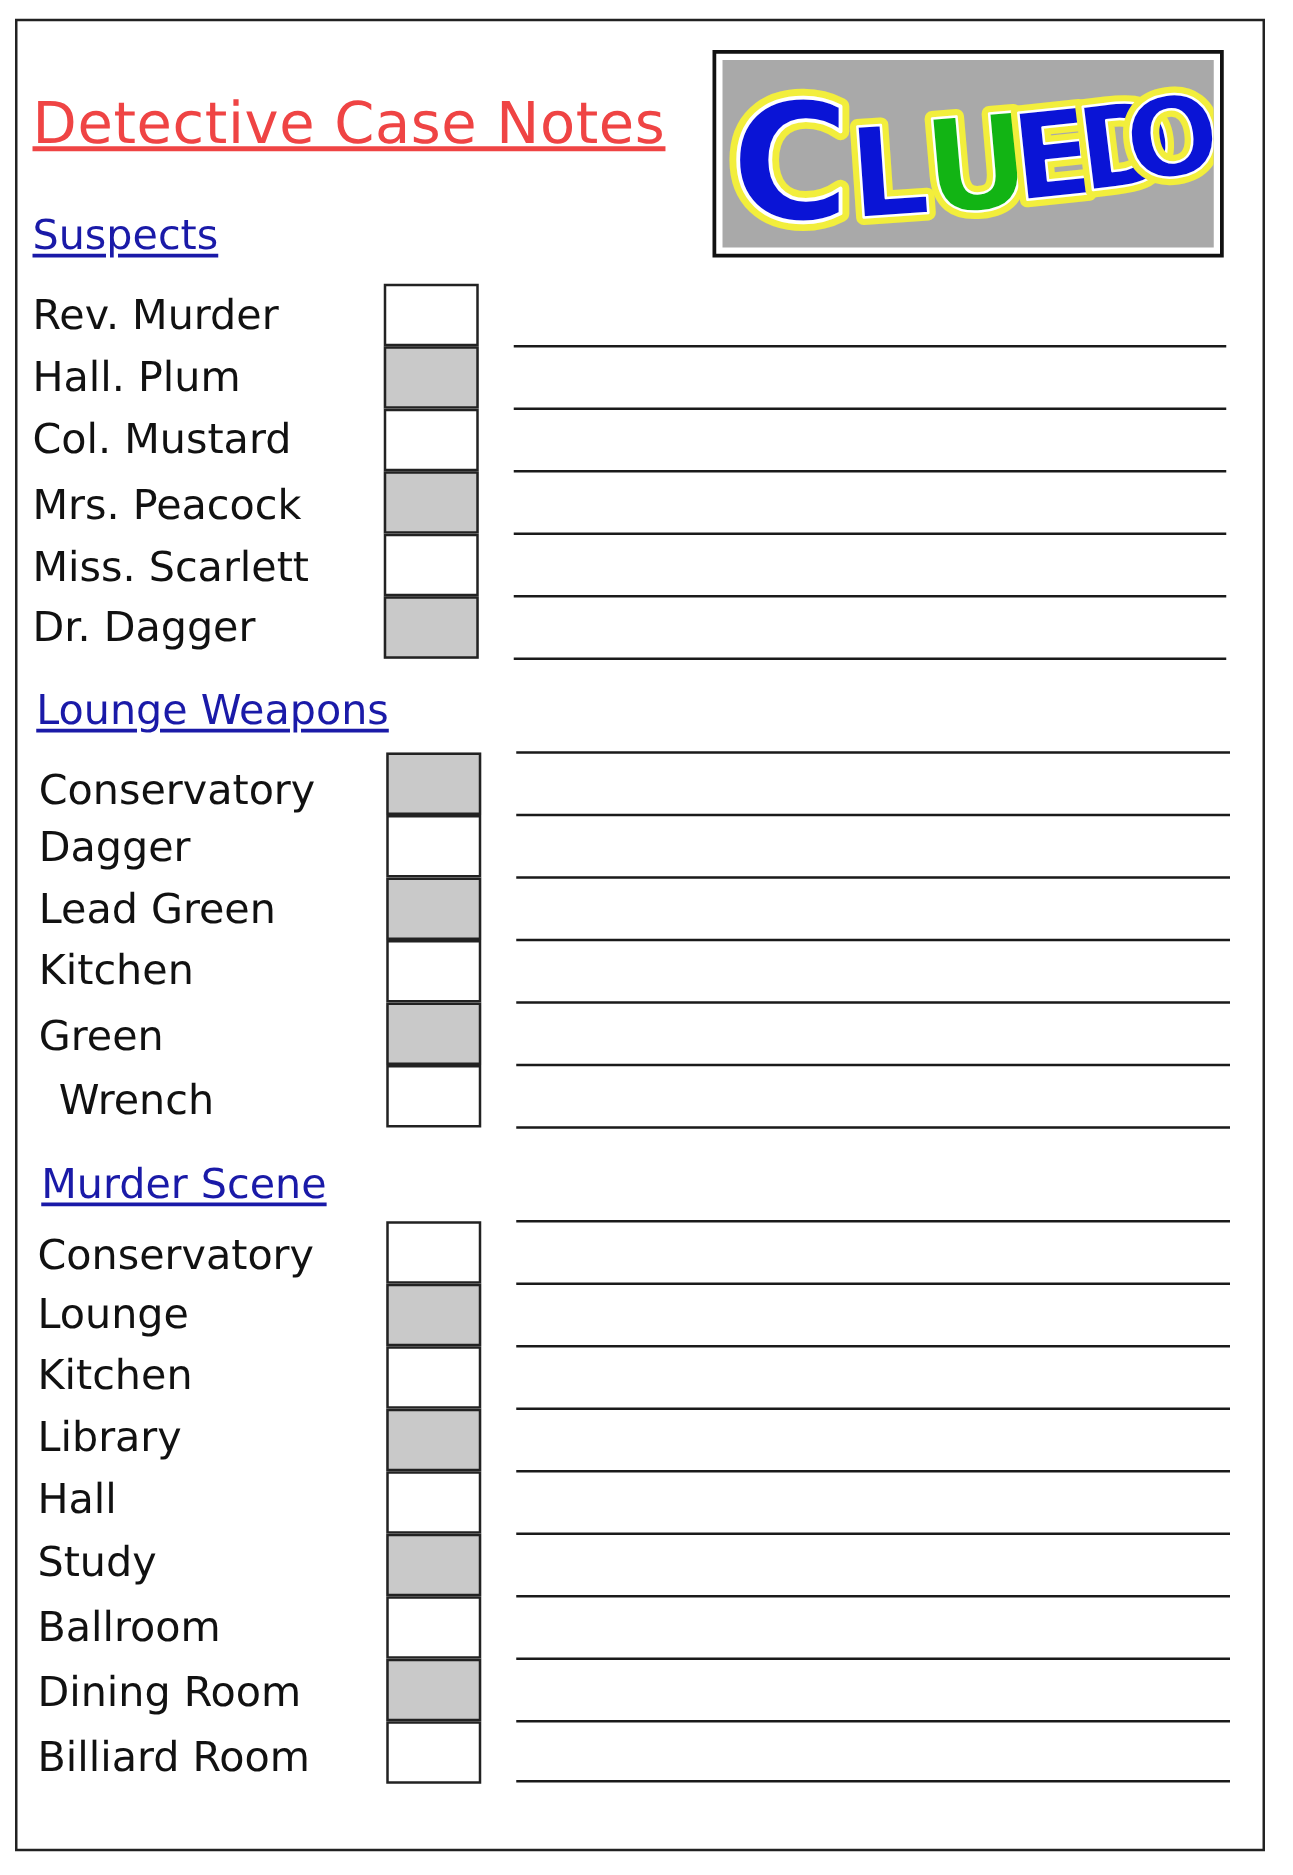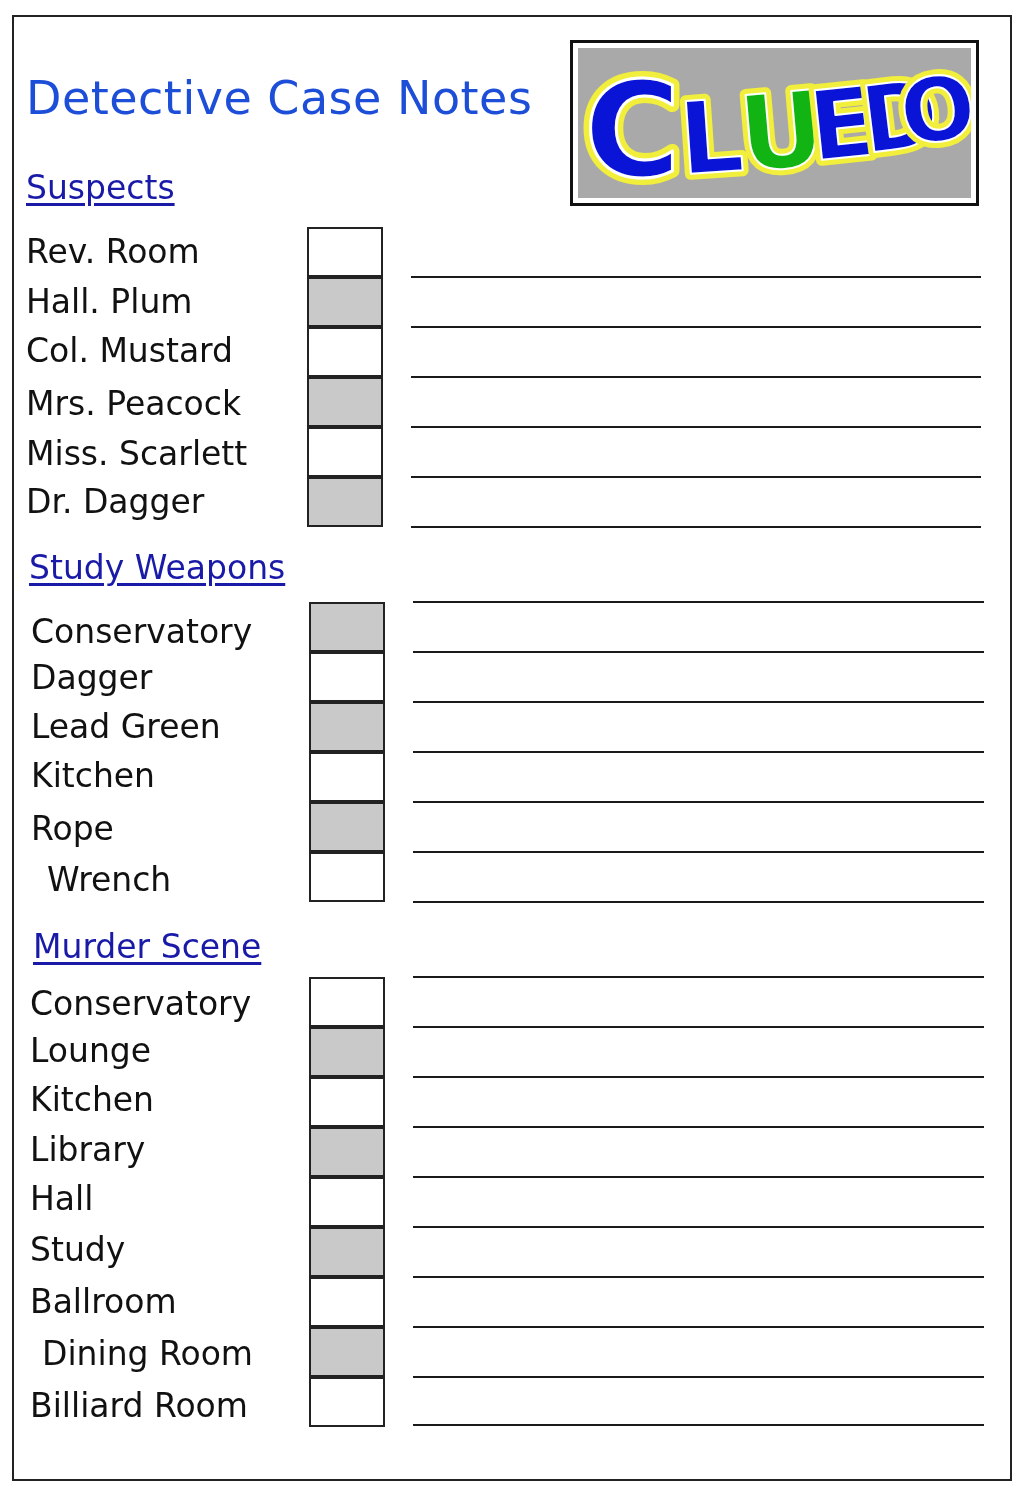--- a/index.html
+++ b/index.html
@@ -1,21 +1,21 @@
 <!DOCTYPE html>
 <html><head>
   <meta charset="utf-8">
   <style>
     html, body { margin: 0; padding: 0; background: #ffffff; }
     body { width: 1034px; height: 1500px; position: relative; overflow: hidden;
            font-family: "DejaVu Sans", sans-serif; color: #111; }
     .sheet { position: absolute; left: 12px; top: 15px; width: 1000px; height: 1466px;
              border: 2px solid #222; box-sizing: border-box; }
     .title { position: absolute; left: 26px; top: 70px; font-size: 46px; letter-spacing: 0.5px;
-             color: #1d4ed8; font-weight: normal; line-height: 56px; white-space: nowrap; }
+             color: #ef4444; font-weight: normal; line-height: 56px; white-space: nowrap; text-decoration: underline; }
     .logo-box { position: absolute; left: 570px; top: 40px; width: 409px; height: 166px;
                 border: 3px solid #111; box-sizing: border-box; background: #fff; }
     .logo-inner { position: absolute; left: 5px; top: 5px; right: 5px; bottom: 5px; background: #a9a9a9;
                   overflow: hidden; }
     .logo-svg { position: absolute; left: 0; top: 0; width: 100%; height: 100%; }
     .heading { position: absolute; font-size: 33px; color: #1a1aa8; text-decoration: underline;
                text-decoration-thickness: 3px; text-underline-offset: 4px; white-space: nowrap; line-height: 40px; }
     .label { position: absolute; font-size: 33px; color: #111; white-space: nowrap; line-height: 40px; }
     .box { position: absolute; width: 76px; height: 50px; box-sizing: border-box;
            border: 2px solid #222; background: #fff; cursor: pointer; }
@@ -48,21 +48,21 @@
         <text id="lg4b" x="284" y="102" font-size="92" stroke="#ffffff" stroke-width="2" transform="rotate(-7 310 70)" fill="#0a14d6">D</text>
         <text id="lg5" x="322" y="94" font-size="88" fill="#f2ee3c" stroke="#f2ee3c" stroke-width="12" transform="rotate(-8 350 60)">O</text>
         <text id="lg5b" x="322" y="94" font-size="88" stroke="#ffffff" stroke-width="2" transform="rotate(-8 350 60)" fill="#0a14d6">O</text>
       </g>
     </svg>
   </div>
 </div>
 
 <div id="sections">
     <div class="heading" style="left:26px;top:168px">Suspects</div>
-    <div class="label" style="left:26px;top:232px">Rev. Room</div>
+    <div class="label" style="left:26px;top:232px">Rev. Murder</div>
     <div class="box" style="left:307px;top:227px"></div>
     <div class="label" style="left:26px;top:282px">Hall. Plum</div>
     <div class="box shaded" style="left:307px;top:277px"></div>
     <div class="label" style="left:26px;top:331px">Col. Mustard</div>
     <div class="box" style="left:307px;top:327px"></div>
     <div class="label" style="left:26px;top:384px">Mrs. Peacock</div>
     <div class="box shaded" style="left:307px;top:377px"></div>
     <div class="label" style="left:26px;top:434px">Miss. Scarlett</div>
     <div class="box" style="left:307px;top:427px"></div>
     <div class="label" style="left:26px;top:482px">Dr. Dagger</div>
@@ -72,30 +72,30 @@
     <div class="note-area" style="left:411px;top:280px;width:570px"></div>
     <div class="line" style="left:411px;top:326px;width:570px"></div>
     <div class="note-area" style="left:411px;top:330px;width:570px"></div>
     <div class="line" style="left:411px;top:376px;width:570px"></div>
     <div class="note-area" style="left:411px;top:380px;width:570px"></div>
     <div class="line" style="left:411px;top:426px;width:570px"></div>
     <div class="note-area" style="left:411px;top:430px;width:570px"></div>
     <div class="line" style="left:411px;top:476px;width:570px"></div>
     <div class="note-area" style="left:411px;top:480px;width:570px"></div>
     <div class="line" style="left:411px;top:526px;width:570px"></div>
-    <div class="heading" style="left:29px;top:548px">Study Weapons</div>
+    <div class="heading" style="left:29px;top:548px">Lounge Weapons</div>
     <div class="label" style="left:31px;top:612px">Conservatory</div>
     <div class="box shaded" style="left:309px;top:602px"></div>
     <div class="label" style="left:31px;top:658px">Dagger</div>
     <div class="box" style="left:309px;top:652px"></div>
     <div class="label" style="left:31px;top:707px">Lead Green</div>
     <div class="box shaded" style="left:309px;top:702px"></div>
     <div class="label" style="left:31px;top:756px">Kitchen</div>
     <div class="box" style="left:309px;top:752px"></div>
-    <div class="label" style="left:31px;top:809px">Rope</div>
+    <div class="label" style="left:31px;top:809px">Green</div>
     <div class="box shaded" style="left:309px;top:802px"></div>
     <div class="label" style="left:47px;top:860px">Wrench</div>
     <div class="box" style="left:309px;top:852px"></div>
     <div class="note-area" style="left:413px;top:555px;width:571px"></div>
     <div class="line" style="left:413px;top:601px;width:571px"></div>
     <div class="note-area" style="left:413px;top:605px;width:571px"></div>
     <div class="line" style="left:413px;top:651px;width:571px"></div>
     <div class="note-area" style="left:413px;top:655px;width:571px"></div>
     <div class="line" style="left:413px;top:701px;width:571px"></div>
     <div class="note-area" style="left:413px;top:705px;width:571px"></div>
@@ -114,21 +114,21 @@
     <div class="label" style="left:30px;top:1080px">Kitchen</div>
     <div class="box" style="left:309px;top:1077px"></div>
     <div class="label" style="left:30px;top:1130px">Library</div>
     <div class="box shaded" style="left:309px;top:1127px"></div>
     <div class="label" style="left:30px;top:1179px">Hall</div>
     <div class="box" style="left:309px;top:1177px"></div>
     <div class="label" style="left:30px;top:1230px">Study</div>
     <div class="box shaded" style="left:309px;top:1227px"></div>
     <div class="label" style="left:30px;top:1282px">Ballroom</div>
     <div class="box" style="left:309px;top:1277px"></div>
-    <div class="label" style="left:42px;top:1334px">Dining Room</div>
+    <div class="label" style="left:30px;top:1334px">Dining Room</div>
     <div class="box shaded" style="left:309px;top:1327px"></div>
     <div class="label" style="left:30px;top:1386px">Billiard Room</div>
     <div class="box" style="left:309px;top:1377px"></div>
     <div class="note-area" style="left:413px;top:930px;width:571px"></div>
     <div class="line" style="left:413px;top:976px;width:571px"></div>
     <div class="note-area" style="left:413px;top:980px;width:571px"></div>
     <div class="line" style="left:413px;top:1026px;width:571px"></div>
     <div class="note-area" style="left:413px;top:1030px;width:571px"></div>
     <div class="line" style="left:413px;top:1076px;width:571px"></div>
     <div class="note-area" style="left:413px;top:1080px;width:571px"></div>

